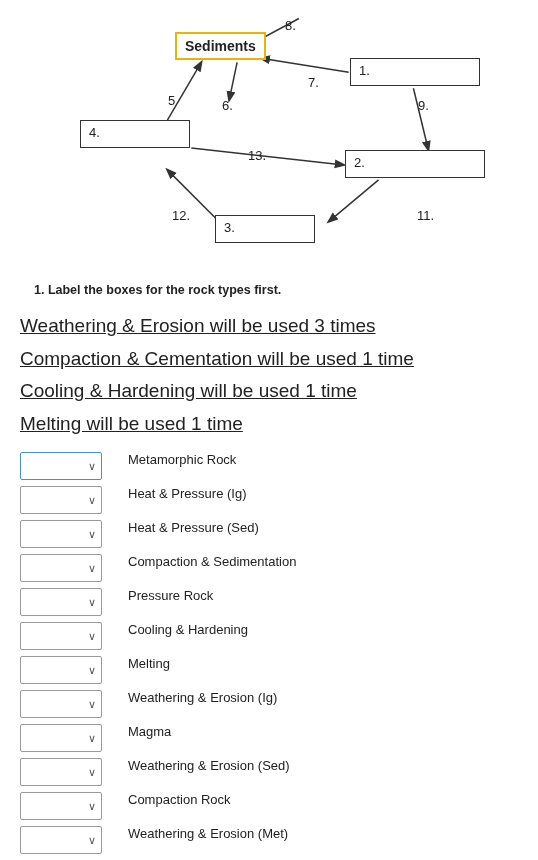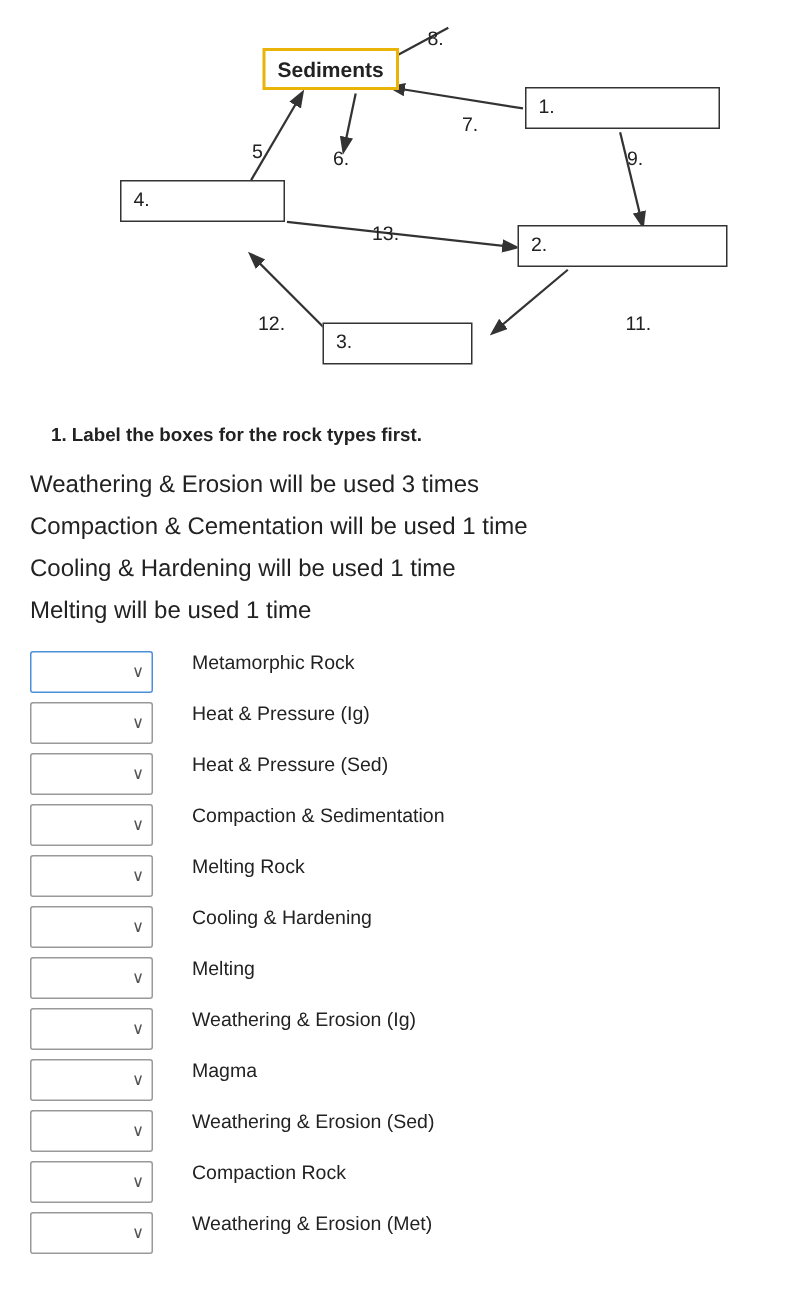--- a/index.html
+++ b/index.html
@@ -87,22 +87,23 @@
     }
     .instructions strong {
       font-weight: bold;
     }
 
     .usage-list {
       margin: 0 0 14px 0;
     }
     .usage-list p {
       margin-bottom: 4px;
-      font-size: 16px;
+      font-size: 19px;
       line-height: 1.5;
+      text-decoration: underline;
     }
 
     
     .dropdown-list {
       display: flex;
       flex-direction: column;
       gap: 6px;
     }
     .dropdown-row {
       display: flex;
@@ -236,21 +237,21 @@
     <div class="dropdown-row">
       <div class="dropdown-wrapper"><select class="dropdown-select no-border"><option value=""></option><option value="Metamorphic Rock">Metamorphic Rock</option><option value="Heat &amp; Pressure (Ig)">Heat &amp; Pressure (Ig)</option><option value="Heat &amp; Pressure (Sed)">Heat &amp; Pressure (Sed)</option><option value="Compaction &amp; Sedimentation">Compaction &amp; Sedimentation</option><option value="Igneous Rock">Igneous Rock</option><option value="Cooling &amp; Hardening">Cooling &amp; Hardening</option><option value="Melting">Melting</option><option value="Weathering &amp; Erosion (Ig)">Weathering &amp; Erosion (Ig)</option><option value="Magma">Magma</option><option value="Weathering &amp; Erosion (Sed)">Weathering &amp; Erosion (Sed)</option><option value="Sedimentary Rock">Sedimentary Rock</option><option value="Weathering &amp; Erosion (Met)">Weathering &amp; Erosion (Met)</option></select></div>
       <span class="dropdown-label">Heat &amp; Pressure (Sed)</span>
     </div>
     <div class="dropdown-row">
       <div class="dropdown-wrapper"><select class="dropdown-select no-border"><option value=""></option><option value="Metamorphic Rock">Metamorphic Rock</option><option value="Heat &amp; Pressure (Ig)">Heat &amp; Pressure (Ig)</option><option value="Heat &amp; Pressure (Sed)">Heat &amp; Pressure (Sed)</option><option value="Compaction &amp; Sedimentation">Compaction &amp; Sedimentation</option><option value="Igneous Rock">Igneous Rock</option><option value="Cooling &amp; Hardening">Cooling &amp; Hardening</option><option value="Melting">Melting</option><option value="Weathering &amp; Erosion (Ig)">Weathering &amp; Erosion (Ig)</option><option value="Magma">Magma</option><option value="Weathering &amp; Erosion (Sed)">Weathering &amp; Erosion (Sed)</option><option value="Sedimentary Rock">Sedimentary Rock</option><option value="Weathering &amp; Erosion (Met)">Weathering &amp; Erosion (Met)</option></select></div>
       <span class="dropdown-label">Compaction &amp; Sedimentation</span>
     </div>
     <div class="dropdown-row">
       <div class="dropdown-wrapper"><select class="dropdown-select no-border"><option value=""></option><option value="Metamorphic Rock">Metamorphic Rock</option><option value="Heat &amp; Pressure (Ig)">Heat &amp; Pressure (Ig)</option><option value="Heat &amp; Pressure (Sed)">Heat &amp; Pressure (Sed)</option><option value="Compaction &amp; Sedimentation">Compaction &amp; Sedimentation</option><option value="Igneous Rock">Igneous Rock</option><option value="Cooling &amp; Hardening">Cooling &amp; Hardening</option><option value="Melting">Melting</option><option value="Weathering &amp; Erosion (Ig)">Weathering &amp; Erosion (Ig)</option><option value="Magma">Magma</option><option value="Weathering &amp; Erosion (Sed)">Weathering &amp; Erosion (Sed)</option><option value="Sedimentary Rock">Sedimentary Rock</option><option value="Weathering &amp; Erosion (Met)">Weathering &amp; Erosion (Met)</option></select></div>
-      <span class="dropdown-label">Melting Rock</span>
+      <span class="dropdown-label">Pressure Rock</span>
     </div>
     <div class="dropdown-row">
       <div class="dropdown-wrapper"><select class="dropdown-select no-border"><option value=""></option><option value="Metamorphic Rock">Metamorphic Rock</option><option value="Heat &amp; Pressure (Ig)">Heat &amp; Pressure (Ig)</option><option value="Heat &amp; Pressure (Sed)">Heat &amp; Pressure (Sed)</option><option value="Compaction &amp; Sedimentation">Compaction &amp; Sedimentation</option><option value="Igneous Rock">Igneous Rock</option><option value="Cooling &amp; Hardening">Cooling &amp; Hardening</option><option value="Melting">Melting</option><option value="Weathering &amp; Erosion (Ig)">Weathering &amp; Erosion (Ig)</option><option value="Magma">Magma</option><option value="Weathering &amp; Erosion (Sed)">Weathering &amp; Erosion (Sed)</option><option value="Sedimentary Rock">Sedimentary Rock</option><option value="Weathering &amp; Erosion (Met)">Weathering &amp; Erosion (Met)</option></select></div>
       <span class="dropdown-label">Cooling &amp; Hardening</span>
     </div>
     <div class="dropdown-row">
       <div class="dropdown-wrapper"><select class="dropdown-select no-border"><option value=""></option><option value="Metamorphic Rock">Metamorphic Rock</option><option value="Heat &amp; Pressure (Ig)">Heat &amp; Pressure (Ig)</option><option value="Heat &amp; Pressure (Sed)">Heat &amp; Pressure (Sed)</option><option value="Compaction &amp; Sedimentation">Compaction &amp; Sedimentation</option><option value="Igneous Rock">Igneous Rock</option><option value="Cooling &amp; Hardening">Cooling &amp; Hardening</option><option value="Melting">Melting</option><option value="Weathering &amp; Erosion (Ig)">Weathering &amp; Erosion (Ig)</option><option value="Magma">Magma</option><option value="Weathering &amp; Erosion (Sed)">Weathering &amp; Erosion (Sed)</option><option value="Sedimentary Rock">Sedimentary Rock</option><option value="Weathering &amp; Erosion (Met)">Weathering &amp; Erosion (Met)</option></select></div>
       <span class="dropdown-label">Melting</span>
     </div>
     <div class="dropdown-row">

